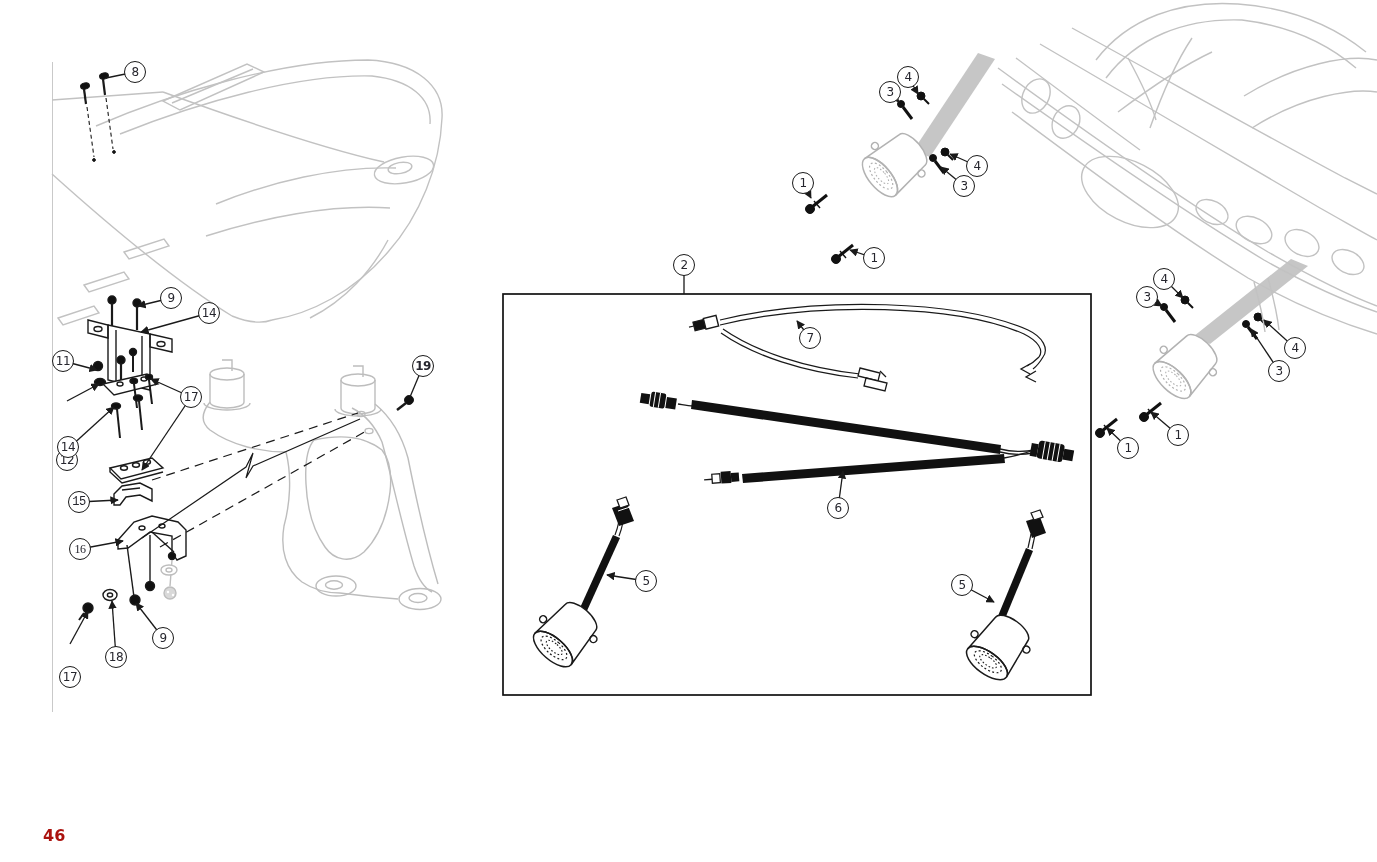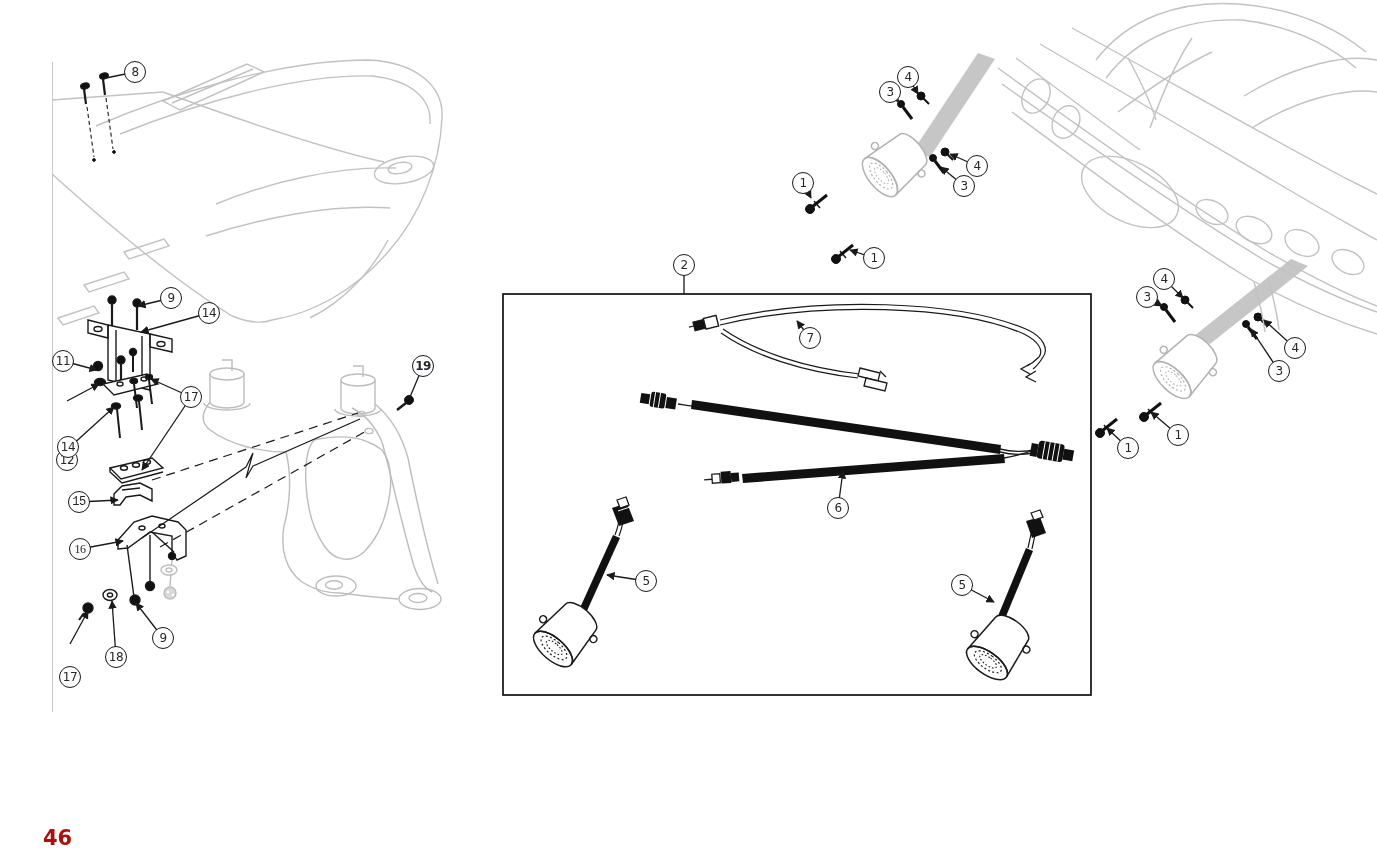--- a/index.html
+++ b/index.html
@@ -10,21 +10,21 @@
   .art{position:absolute;left:0;top:0;}
   #callout-layer{position:absolute;left:0;top:0;width:1377px;height:862px;pointer-events:none;}
   .callout{
     position:absolute;width:22px;height:22px;margin-left:-11px;margin-top:-11px;
     border:1.6px solid #1a1a1a;border-radius:50%;background:#fff;
     display:flex;align-items:center;justify-content:center;
     font-size:12px;line-height:1;color:#26262e;letter-spacing:-0.5px;
     box-sizing:border-box;
   }
   .page-number{
-    position:absolute;left:43px;top:826px;font-size:21px;font-weight:bold;color:#ab120e;
+    position:absolute;left:43px;top:826px;font-size:16px;font-weight:bold;color:#ab120e;
   }
 </style>
 </head>
 <body>
 
 <div class="page">
 
 <svg class="art" width="1377" height="862" viewBox="0 0 1377 862">
   <defs>
     <marker id="arr" viewBox="0 0 10 10" refX="9" refY="5" markerWidth="6.5" markerHeight="6.5" orient="auto-start-reverse">

